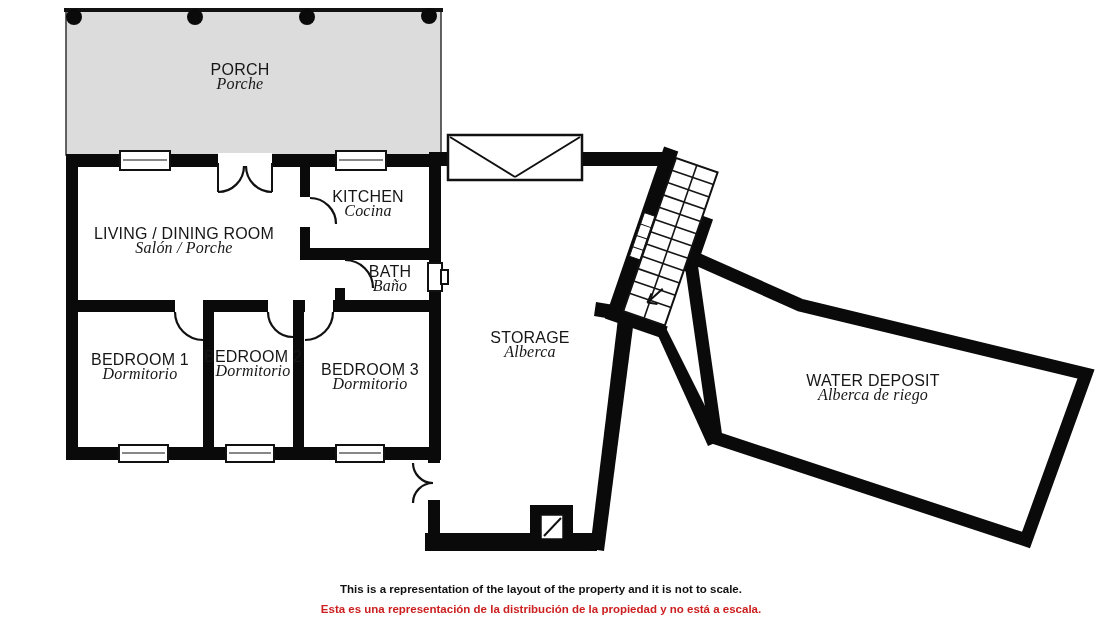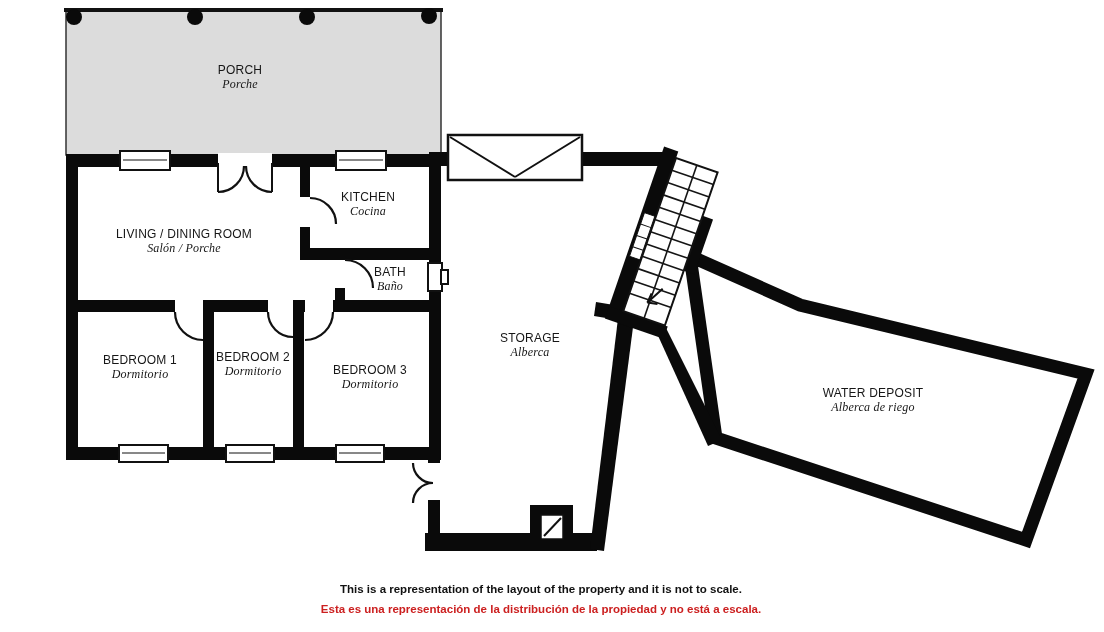--- a/index.html
+++ b/index.html
@@ -8,21 +8,21 @@
   svg{position:absolute;left:0;top:0;}
   .wall{fill:var(--wall,#0a0a0a);}
   .win{fill:#ffffff;stroke:#111;stroke-width:2;}
   .winline{stroke:#111;stroke-width:1;}
   .gap{fill:#ffffff;}
   .arc{fill:none;stroke:#111;stroke-width:2.2;}
   .thin{stroke:#111;stroke-width:2;fill:none;}
   .porch-rect{fill:var(--porch-fill,#dcdcdc);stroke:#333;stroke-width:1.5;}
   .tread{stroke:#151515;stroke-width:1.6;}
   .room-label{position:absolute;transform:translateX(-50%);text-align:center;
-    font-size:12px;line-height:14px;color:#161616;white-space:nowrap;letter-spacing:.2px;}
+    font-size:16px;line-height:14px;color:#161616;white-space:nowrap;letter-spacing:.2px;}
   .room-label .es{font-style:italic;font-family:Liberation Serif, serif;}
   .disclaimer{position:absolute;transform:translateX(-50%);white-space:nowrap;
     font-size:11.5px;font-weight:bold;text-align:center;color:#111;}
   .disclaimer.es-line{color:var(--disclaimer-red,#cc2020);}
 </style>
 </head>
 <body>
 
 <div id="stage">
   <svg width="1104" height="632" viewBox="0 0 1104 632">
@@ -177,20 +177,20 @@
     <div class="es">Dormitorio</div>
   </div>
   <div class="room-label" style="left:370px;top:363px">
     <div class="en">BEDROOM 3</div>
     <div class="es">Dormitorio</div>
   </div>
   <div class="room-label" style="left:530px;top:331px">
     <div class="en">STORAGE</div>
     <div class="es">Alberca</div>
   </div>
-  <div class="room-label" style="left:873px;top:386px">
+  <div class="room-label" style="left:873px;top:374px">
     <div class="en">WATER DEPOSIT</div>
     <div class="es">Alberca de riego</div>
   </div>
 
   <div class="disclaimer es-line" style="left:541px;top:603px">Esta es una representación de la distribución de la propiedad y no está a escala.</div>
   <div class="disclaimer en-line" style="left:541px;top:583px">This is a representation of the layout of the property and it is not to scale.</div>
 </div>
 
 </body></html>

